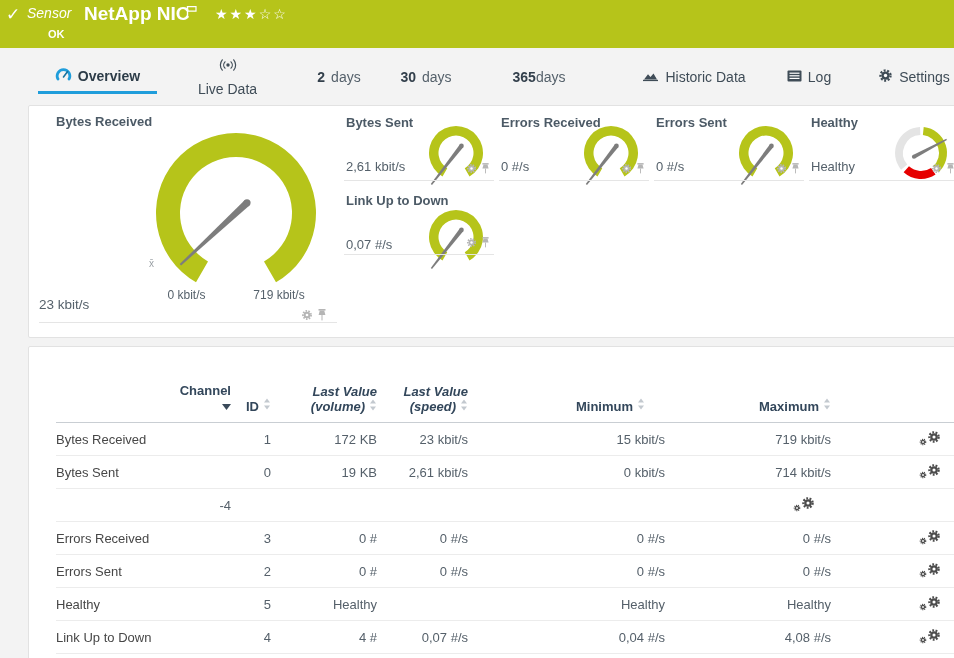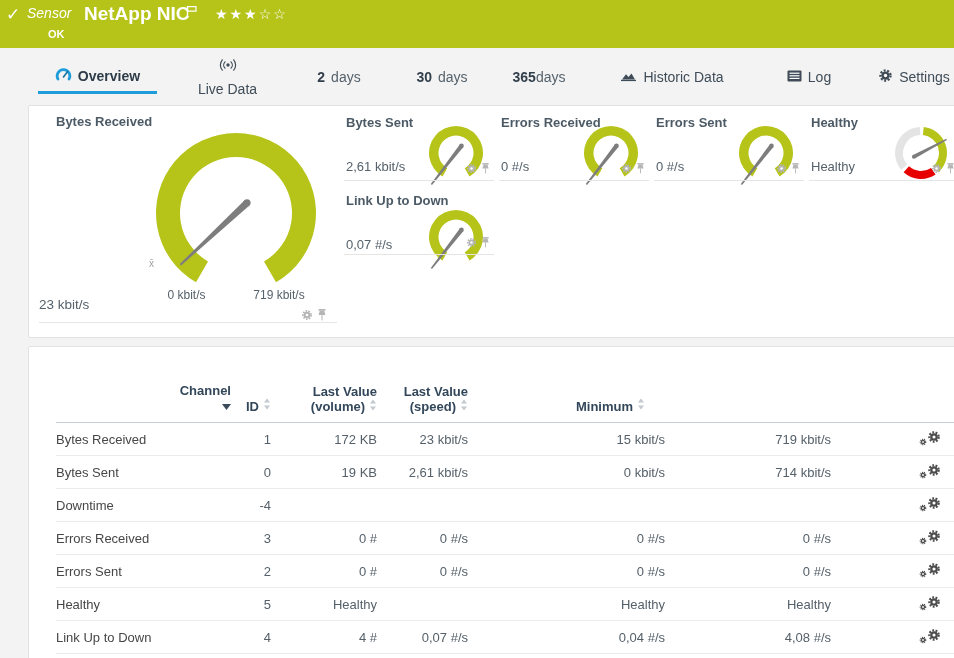--- a/index.html
+++ b/index.html
@@ -18,23 +18,23 @@
   .topbar .status-ok { position:absolute; left:48px; top:28px; font-size:11px; font-weight:bold; }
   
   .tabs { position:absolute; left:0; top:60px; width:954px; height:36px; }
   .tab { position:absolute; top:0; height:34px; display:flex; align-items:center; gap:6px;
          font-size:14px; color:#3f4c57; cursor:pointer; justify-content:center; }
   .tab .num { font-weight:bold; color:#323f4b; }
   .tab .days { color:#55616b; }
   .tab-overview { left:38px; width:119px; border-bottom:3px solid #1f9ddb; color:#2d3c48; font-weight:bold; }
   .tab-livedata { left:180px; width:95px;flex-direction:column; }
   .tab-2days   { left:308px; width:62px; gap:6px; }
-  .tab-30days  { left:408px; width:68px; gap:6px; }
+  .tab-30days  { left:392px; width:68px; gap:6px; }
   .tab-365days { left:500px; width:78px; gap:0; }
-  .tab-historic{ left:613px; width:118px; }
+  .tab-historic{ left:635px; width:118px; }
   .tab-log     { left:780px; width:58px; }
   .tab-settings{ left:872px; width:84px; }
   
   .panel { position:absolute; left:28px; width:930px; background:#fff; border:1px solid #e2e2e2; border-radius:2px; }
   .panel-gauges { top:105px; height:233px; }
   .panel-table  { top:346px; height:330px; }
   
   .primary-tile { position:absolute; left:0; top:0; width:310px; height:233px; cursor:pointer; }
   .tile-title { font-size:13px; font-weight:bold; color:#4c5a66; }
   .primary-tile .tile-title { position:absolute; left:27px; top:8px; }
@@ -61,21 +61,21 @@
   .t-err-sent  { left:625px; }
   .t-healthy   { left:780px; }
   .t-link      { left:315px; top:83px; height:66px; }
   
   .tbl { position:absolute; left:0; top:26px; width:928px; padding-left:27px; }
   .thead, .trow { display:grid; grid-template-columns:175px 40px 106px 91px 197px 166px 1fr; align-items:center; }
   .thead { height:50px; border-bottom:1px solid #c9ced3; align-items:end; padding-bottom:8px; }
   .th { font-size:13px; font-weight:bold; color:#33475b; display:flex; align-items:flex-end; justify-content:flex-end; cursor:pointer; }
   .th.left { justify-content:flex-start;flex-direction:column; }
   .th.pad20 { padding-right:20px; }
-  .th2 { text-align:right; line-height:15px; }
+  .th2 { text-align:right; line-height:15px;font-style:italic; }
   .sorticon { margin-left:4px; margin-bottom:1px; }
   .trow { height:33px; border-bottom:1px solid #ececec; font-size:13px; cursor:pointer; }
   .td { text-align:right; color:#55606a; }
   .td.ch { text-align:left; color:#474747; }
   .td.gears { display:flex; justify-content:flex-end; padding-right:16px; }
   .dgear { position:relative; width:22px; height:18px; }
   .dgear .g-big { position:absolute; right:0; top:0; }
   .dgear .g-sm  { position:absolute; left:0; bottom:-1px; }
 </style>
 </head>
@@ -342,20 +342,27 @@
               </svg></span>
         </div>
       </div>
       <div class="th pad20">
         <span>Minimum</span>
         <span class="sorticon"><svg width="8" height="12" viewBox="0 0 8 12">
               <path d="M4 0.5l3 4H1z" fill="#c3c9cf"></path>
               <path d="M4 11.5l-3-4h6z" fill="#c3c9cf"></path>
             </svg></span>
       </div>
+      <div class="th">
+        <span>Maximum</span>
+        <span class="sorticon"><svg width="8" height="12" viewBox="0 0 8 12">
+              <path d="M4 0.5l3 4H1z" fill="#c3c9cf"></path>
+              <path d="M4 11.5l-3-4h6z" fill="#c3c9cf"></path>
+            </svg></span>
+      </div>
       <div class="th"></div>
     </div>
 
     <div class="trow">
       <div class="td ch">Bytes Received</div>
       <div class="td">1</div>
       <div class="td">172 KB</div>
       <div class="td">23 kbit/s</div>
       <div class="td">15 kbit/s</div>
       <div class="td">719 kbit/s</div>
@@ -392,21 +399,20 @@
             <span class="g-sm"><svg width="8" height="8" viewBox="0 0 16 16">
                 <circle cx="8" cy="8" r="5.4" fill="none" stroke="#4c4c4c" stroke-width="2.4" stroke-dasharray="2.1 1.7"></circle>
                 <circle cx="8" cy="8" r="4.4" fill="#4c4c4c"></circle>
                 <circle cx="8" cy="8" r="1.8" fill="#fff"></circle>
               </svg></span>
           </span>
         </div>
     </div>
 
     <div class="trow">
-      <div class="td ch">Downtime</div>
       <div class="td">-4</div>
       <div class="td"></div>
       <div class="td"></div>
       <div class="td"></div>
       <div class="td"></div>
       <div class="td gears">
           <span class="dgear">
             <span class="g-big"><svg width="14" height="14" viewBox="0 0 16 16">
                 <circle cx="8" cy="8" r="5.4" fill="none" stroke="#4c4c4c" stroke-width="2.4" stroke-dasharray="2.1 1.7"></circle>
                 <circle cx="8" cy="8" r="4.4" fill="#4c4c4c"></circle>

